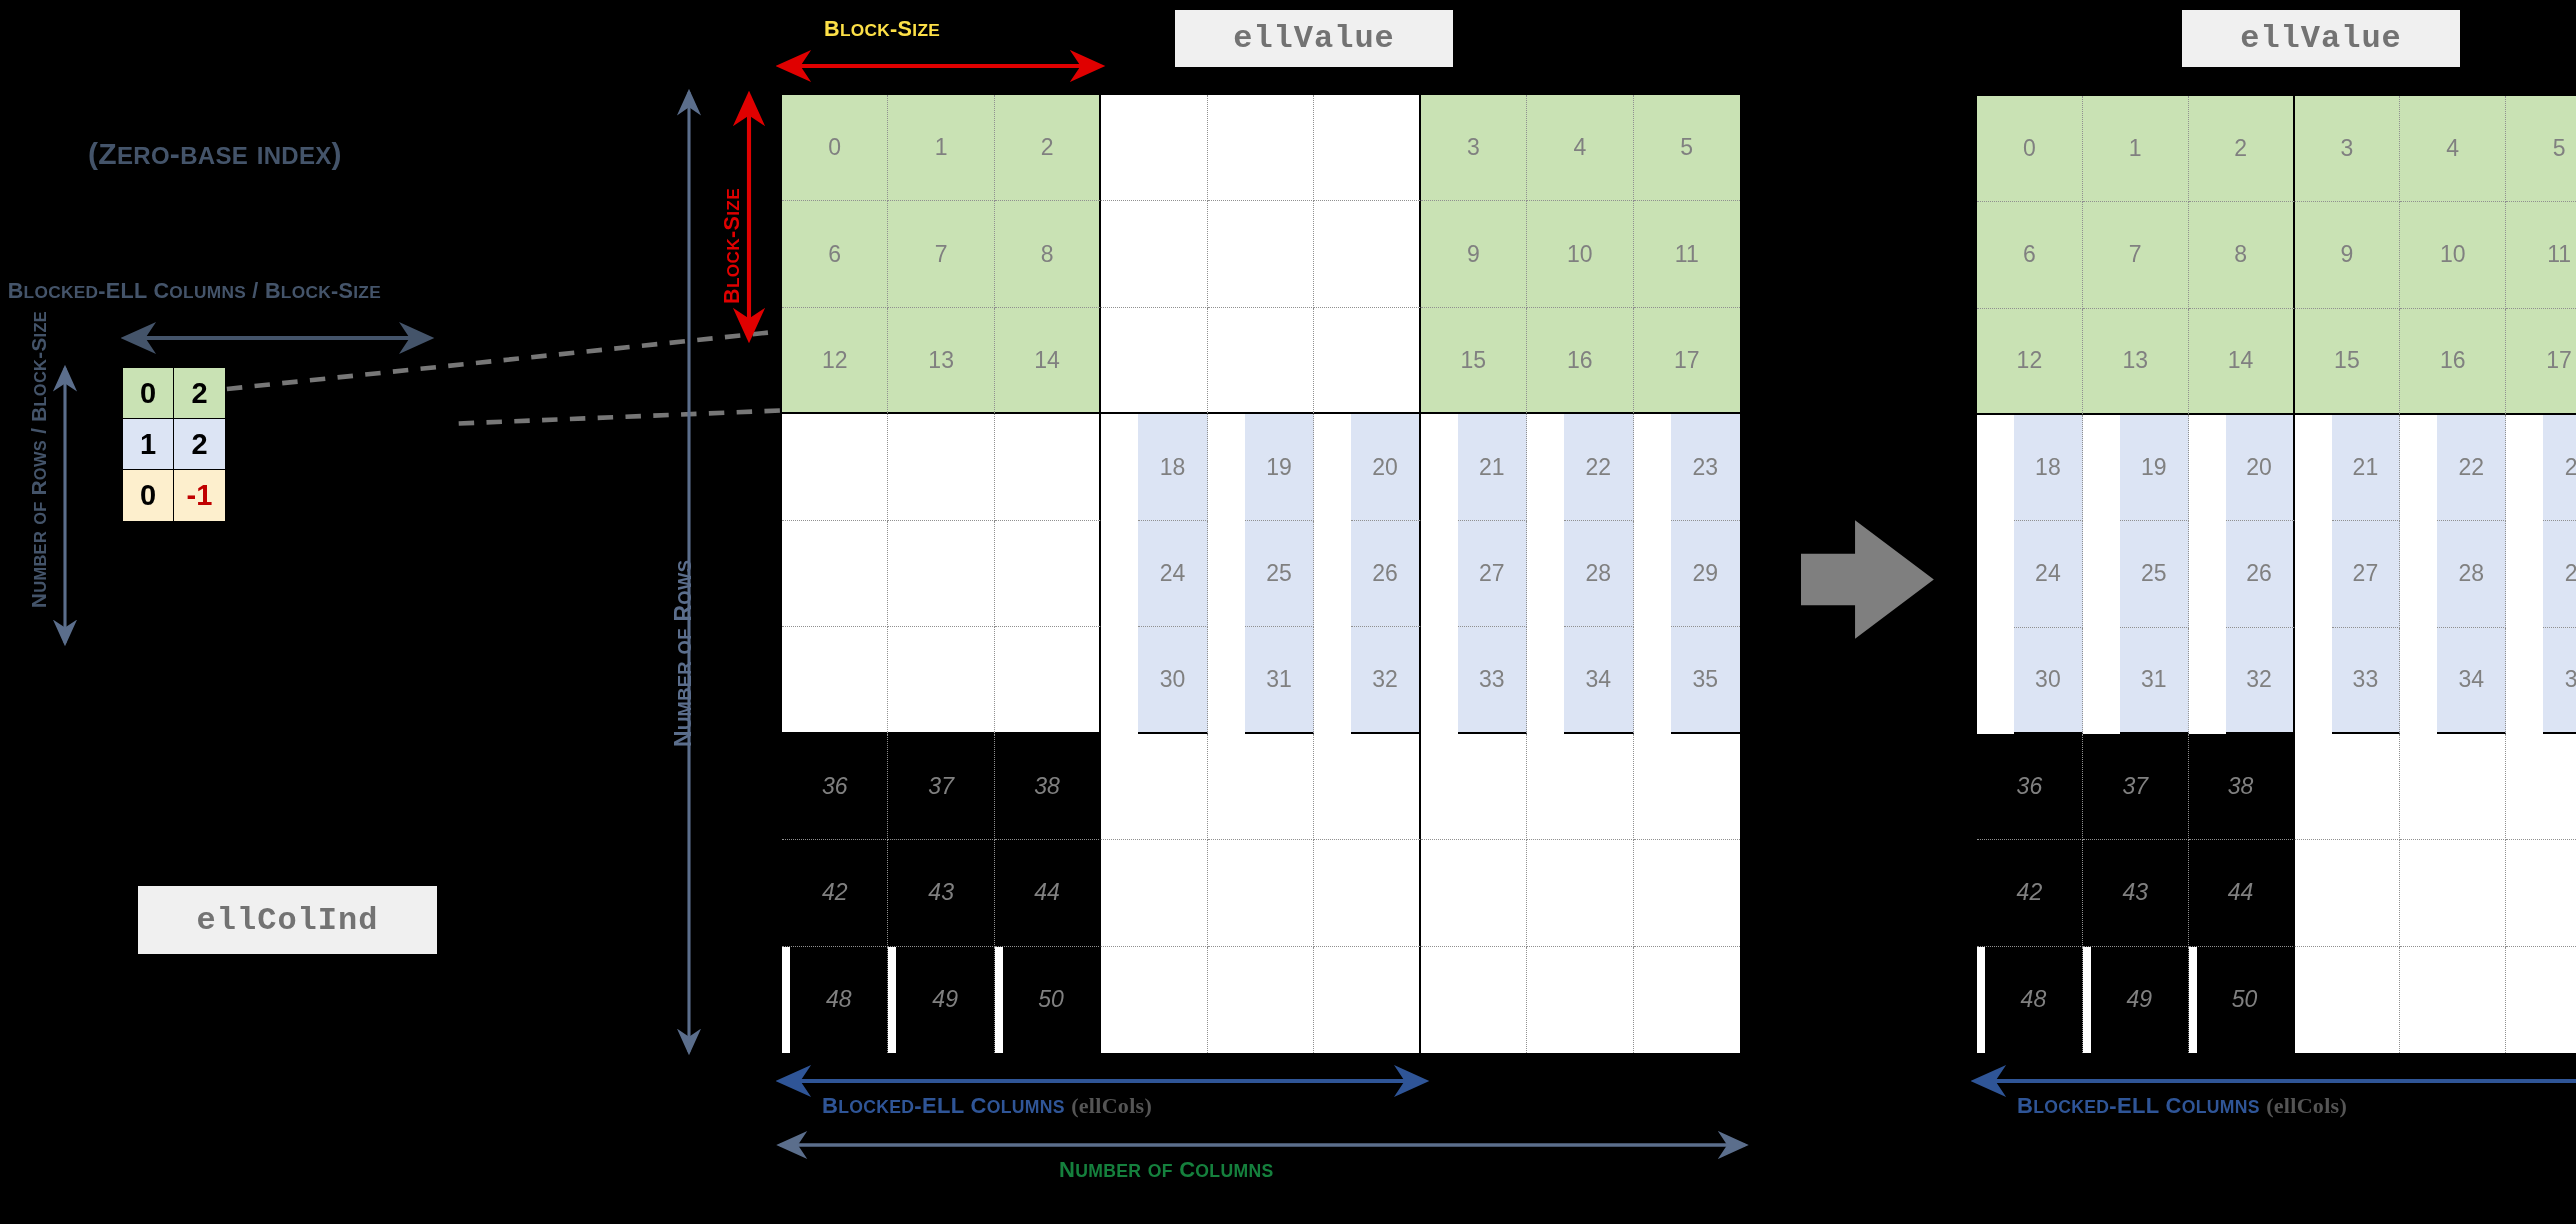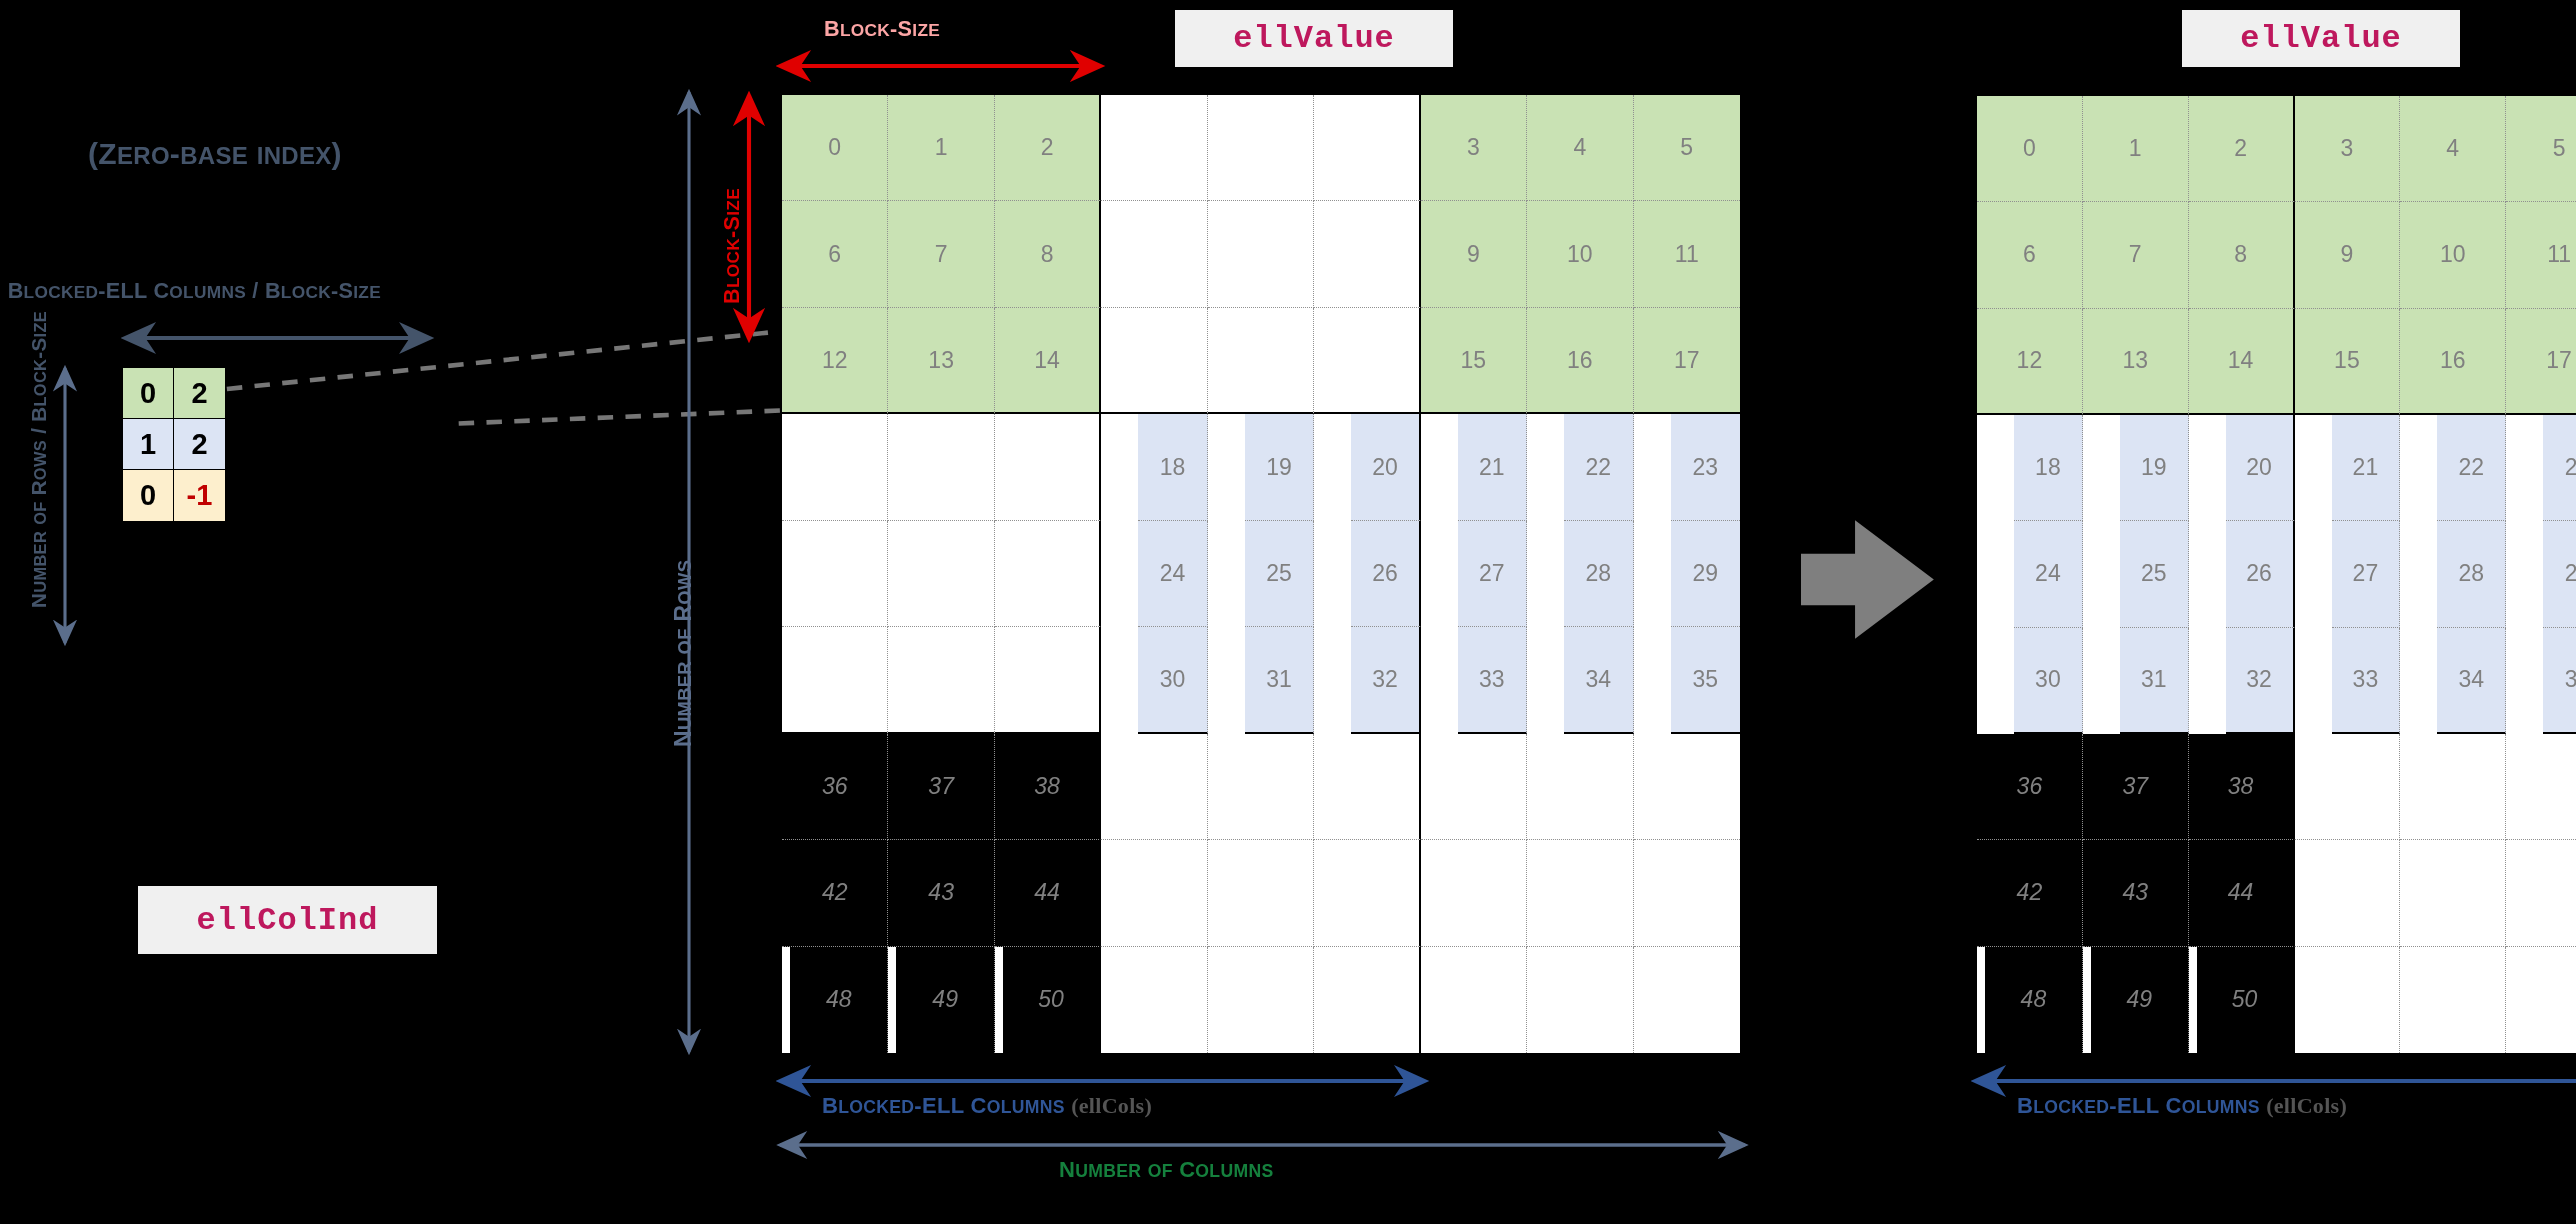--- a/index.html
+++ b/index.html
@@ -8,21 +8,21 @@
 
   .abs{position:absolute;}
 
   
   .caps{color:#44546a;font-weight:700;letter-spacing:0.3px;white-space:nowrap;}
   .caps .sc{font-size:.80em;}
 
   .mono{font-family:Liberation Serif, serif;font-weight:700;}
 
   
-  .chip{background:#f0f0f0;color:#be185d;font-family:"Liberation Mono",monospace;
+  .chip{background:#f0f0f0;color:#737373;font-family:"Liberation Mono",monospace;
         font-weight:700;display:flex;align-items:center;justify-content:center;
         letter-spacing:1px;}
 
   
   .grid{position:absolute;display:grid;background:#fff;}
   .cell{display:flex;align-items:center;justify-content:center;
         color:#808080;font-size:23px;font-family:"Liberation Sans",sans-serif;
         border-right:1.5px dotted #909090;border-bottom:1.5px dotted #909090;
         box-sizing:border-box;background:#fff;}
   .cell.g{background:#c9e2b4;}
@@ -106,21 +106,21 @@
   <span>ellColInd</span>
 </div>
 
 <svg class="abs" style="left:0;top:0;" width="2638" height="1224" viewBox="0 0 5120 2376">
   <line x1="440" y1="755" x2="1545" y2="640" stroke="#777" stroke-width="9" stroke-dasharray="30 24" fill="none"></line>
   <line x1="890" y1="822" x2="2800" y2="745" stroke="#777" stroke-width="9" stroke-dasharray="30 24" fill="none"></line>
   <circle cx="1548" cy="641" r="19" fill="#6f6f6f"></circle>
   <circle cx="2797" cy="746" r="19" fill="#6f6f6f"></circle>
 </svg>
 
-<div class="abs caps" style="left:824px;top:15.5px;font-size:21.6px;color:#fca5a5;">
+<div class="abs caps" style="left:824px;top:15.5px;font-size:21.6px;color:#fde047;">
   <span>B<span class="sc">L</span><span class="sc">O</span><span class="sc">C</span><span class="sc">K</span>-S<span class="sc">I</span><span class="sc">Z</span><span class="sc">E</span></span>
 </div>
 <svg class="abs" style="left:773px;top:54px;" width="335" height="24" viewBox="0 0 650 46">
   <defs>
     <marker id="rHead" markerWidth="9" markerHeight="9" refX="7.5" refY="4.5" orient="auto">
       <path d="M0,0.6 L8.6,4.5 L0,8.4 L2.6,4.5 Z" fill="#e00000"></path>
     </marker>
     <marker id="rTail" markerWidth="9" markerHeight="9" refX="1.1" refY="4.5" orient="auto">
       <path d="M8.6,0.6 L0,4.5 L8.6,8.4 L6,4.5 Z" fill="#e00000"></path>
     </marker>

